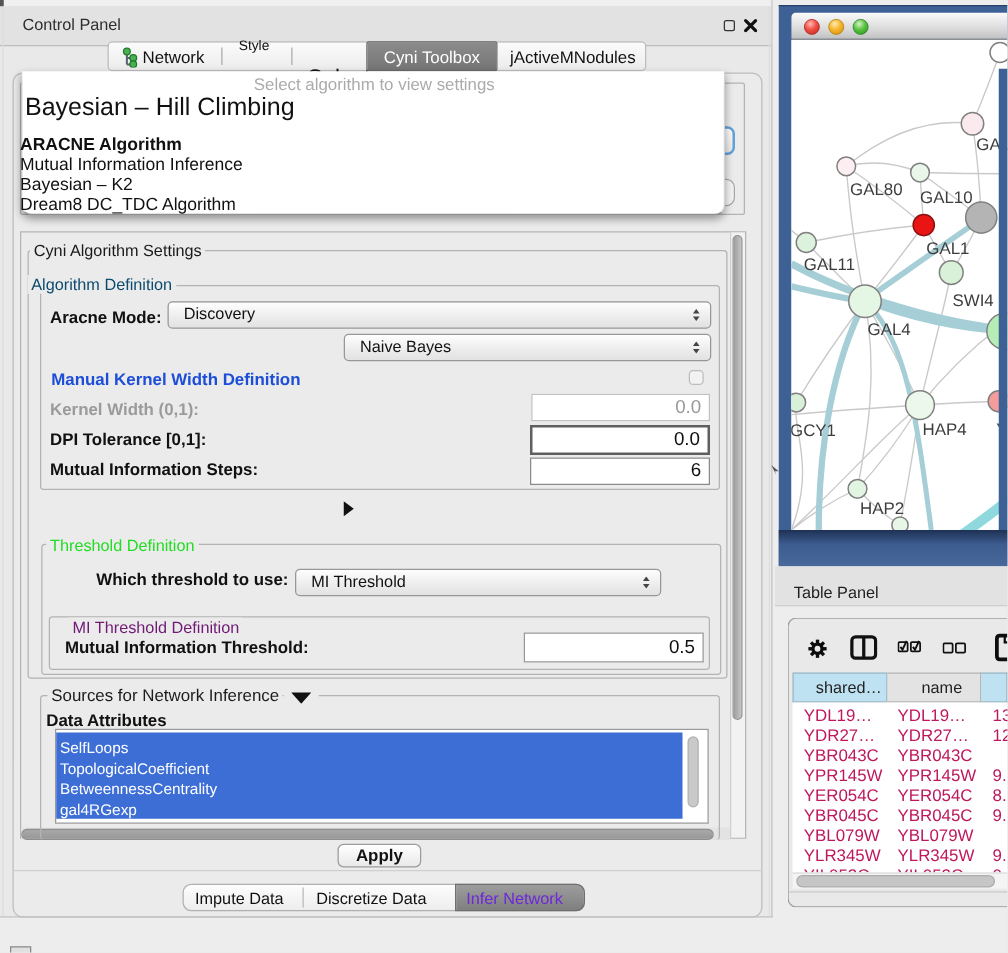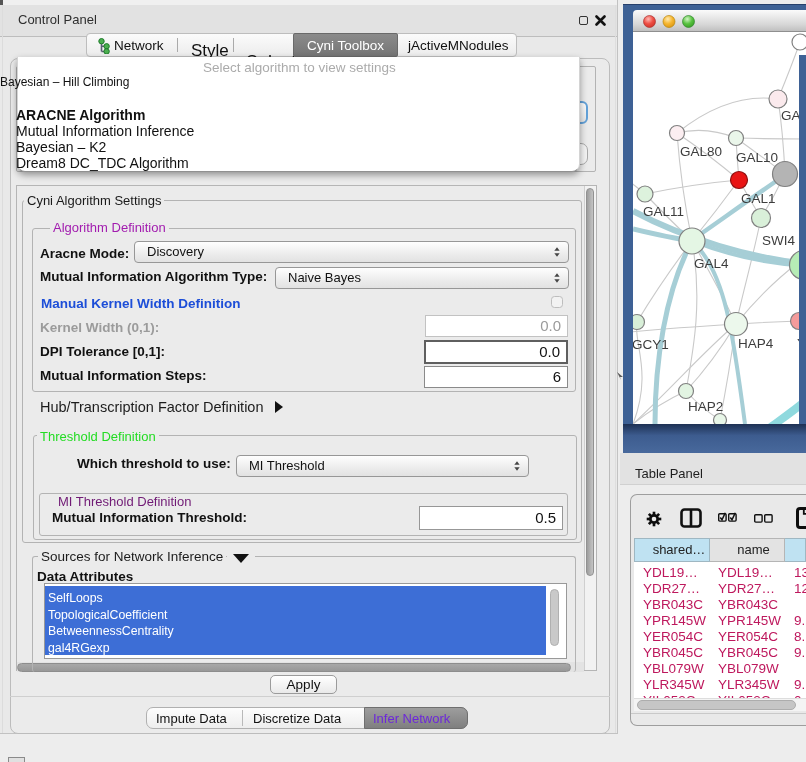--- a/index.html
+++ b/index.html
@@ -36,21 +36,21 @@
 <div class="abs" style="left:86px;top:33px;width:431px;height:24px;background:linear-gradient(#fbfbfb,#ececec);border:1px solid #bdbdbd;box-sizing:border-box;border-radius:4px;"></div>
 <div class="abs" style="left:293px;top:33px;width:105px;height:24px;background:linear-gradient(#8b8b8b,#757575);border:1px solid #6a6a6a;box-sizing:border-box;border-radius:2px;"></div>
 <svg class="abs" style="left:97px;top:36px;" width="14" height="18" viewBox="0 0 14 18">
       <path d="M4.5 6 V15.5 M4.5 10.3 H9.6 M4.5 15.5 H9.6" stroke="#5a5f73" stroke-width="1.6" fill="none"></path>
       <circle cx="4.5" cy="5.2" r="2.7" fill="#4caf50" stroke="#1d7a2a" stroke-width="1"></circle>
       <circle cx="9.6" cy="10.3" r="2.7" fill="#4caf50" stroke="#1d7a2a" stroke-width="1"></circle>
       <circle cx="9.6" cy="15.4" r="2.7" fill="#4caf50" stroke="#1d7a2a" stroke-width="1"></circle>
     </svg>
 <div class="lbl" style="left:114px;top:38px;font-size:13.5px;">Network</div>
 <div class="abs" style="left:177px;top:38px;width:1px;height:14px;background:#aaa;"></div>
-<div class="lbl" style="left:191px;top:41px;font-size:17px;text-align:center;">Style</div>
+<div class="lbl" style="left:191px;top:31px;font-size:11px;text-align:center;">Style</div>
 <div class="abs" style="left:233px;top:38px;width:1px;height:14px;background:#aaa;"></div>
 <div class="lbl" style="left:246px;top:52px;font-size:18px;">Select</div>
 <div class="lbl" style="left:307px;top:38px;font-size:13.5px;color:#fff;">Cyni Toolbox</div>
 <div class="lbl" style="left:408px;top:38px;font-size:13.5px;">jActiveMNodules</div>
 
 <div class="abs" style="left:10px;top:58px;width:600px;height:676px;background:#ebebeb;border:1px solid #bcbcbc;border-radius:8px;box-sizing:border-box;"></div>
 
 <div class="abs" style="left:16px;top:66px;width:580px;height:106px;border:1px solid #b3b3b3;border-radius:2px;box-sizing:border-box;"></div>
 <div class="abs" style="left:540px;top:101px;width:48px;height:23px;border:2.5px solid #63a1d8;border-radius:6px;background:linear-gradient(#fdfdfd,#e8e8e8);box-sizing:border-box;"></div>
 <div class="abs" style="left:500px;top:143px;width:88px;height:22px;border:1px solid #a8a8a8;border-radius:7px;background:#f3f3f3;box-sizing:border-box;"></div>
@@ -60,53 +60,51 @@
 <div class="abs" style="left:584px;top:186px;width:12px;height:484px;background:#f2f2f2;border-left:1px solid #cfcfcf;box-sizing:border-box;"></div>
 <div class="abs" style="left:586px;top:188px;width:8px;height:388px;background:linear-gradient(90deg,#9d9d9d,#c4c4c4);border:1px solid #919191;border-radius:4.5px;box-sizing:border-box;"></div>
 
 <div class="abs" style="left:17px;top:662px;width:567px;height:10px;background:#e3e3e3;"></div>
 <div class="abs" style="left:17px;top:663px;width:554px;height:9px;background:linear-gradient(#a8a8a8,#989898);border:1px solid #8d8d8d;border-radius:4.5px;box-sizing:border-box;"></div>
 
 <div class="groupbox" style="left:22px;top:200px;width:558px;height:341px;"></div>
 <div class="gtitle" style="left:24px;top:193px;color:#1a1a1a;">Cyni Algorithm Settings</div>
 
 <div class="groupbox" style="left:32px;top:228px;width:542px;height:162px;"></div>
-<div class="gtitle" style="left:50px;top:220px;color:#a21caf;">Algorithm Definition</div>
+<div class="gtitle" style="left:22px;top:220px;color:#0c4a6e;">Algorithm Definition</div>
 
 <div class="lbl b" style="left:40px;top:246px;">Aracne Mode:</div>
 <div class="combo" style="left:134px;top:241px;width:433px;height:20px;">
       <span class="ct">Discovery</span>
       <svg class="spin" viewBox="0 0 7 11">
         <path d="M3.5 0 L6.6 4 H0.4 Z" fill="#444"></path>
         <path d="M3.5 11 L6.6 7 H0.4 Z" fill="#444"></path>
       </svg>
     </div>
 
-<div class="lbl b" style="left:40px;top:269px;">Mutual Information Algorithm Type:</div>
 <div class="combo" style="left:275px;top:267px;width:292px;height:20px;">
       <span class="ct">Naive Bayes</span>
       <svg class="spin" viewBox="0 0 7 11">
         <path d="M3.5 0 L6.6 4 H0.4 Z" fill="#444"></path>
         <path d="M3.5 11 L6.6 7 H0.4 Z" fill="#444"></path>
       </svg>
     </div>
 
 <div class="lbl b" style="left:41px;top:296px;color:#1d4ed8;">Manual Kernel Width Definition</div>
 <div class="abs" style="left:551px;top:296px;width:12px;height:12px;background:#f2f2f2;border:1px solid #bdbdbd;border-radius:3.5px;box-sizing:border-box;"></div>
 
 <div class="lbl b" style="left:40px;top:320px;color:#9b9b9b;">Kernel Width (0,1):</div>
 <div class="tf" style="left:425px;top:315px;width:143px;height:22px;border:1px solid #c2c2c2;color:#9b9b9b;line-height:20px;">0.0</div>
 
 <div class="lbl b" style="left:40px;top:344px;">DPI Tolerance [0,1]:</div>
 <div class="tf" style="left:424px;top:340px;width:144px;height:24px;border:2px solid #5f5f5f;line-height:20px;">0.0</div>
 
 <div class="lbl b" style="left:40px;top:368px;">Mutual Information Steps:</div>
 <div class="tf" style="left:424px;top:366px;width:144px;height:22px;border:1px solid #8a8a8a;line-height:20px;">6</div>
 
-<div class="lbl" style="left:40px;top:399px;font-size:14.5px;color:#1c1c1c;">Hub/Transcription Factor Definition</div>
 <svg class="abs" style="left:274px;top:401px;" width="10" height="12" viewBox="0 0 10 12">
       <path d="M1 0 L9 6 L1 12 Z" fill="#111"></path>
     </svg>
 
 <div class="groupbox" style="left:33px;top:435px;width:542px;height:103px;"></div>
 <div class="gtitle" style="left:37px;top:429px;color:#23dc23;">Threshold Definition</div>
 
 <div class="lbl b" style="left:77px;top:456px;">Which threshold to use:</div>
 <div class="combo" style="left:236px;top:455px;width:291px;height:20px;">
       <span class="ct">MI Threshold</span>
@@ -130,34 +128,34 @@
 <div class="lbl b" style="left:37px;top:569px;">Data Attributes</div>
 
 <div class="abs" style="left:44px;top:583px;width:523px;height:76px;background:#fff;border:1px solid #999;box-sizing:border-box;"></div>
 <div class="abs" style="left:45px;top:586px;width:501px;height:69px;background:#3d6ed6;"></div>
 <div class="lbl" style="left:48px;top:591px;color:#fff;font-size:12.3px;">SelfLoops</div>
 <div class="lbl" style="left:48px;top:608px;color:#fff;font-size:12.3px;">TopologicalCoefficient</div>
 <div class="lbl" style="left:48px;top:624px;color:#fff;font-size:12.3px;">BetweennessCentrality</div>
 <div class="lbl" style="left:48px;top:641px;color:#fff;font-size:12.3px;">gal4RGexp</div>
 <div class="abs" style="left:550px;top:589px;width:9px;height:57px;background:#c9c9c9;border:1px solid #b0b0b0;border-radius:4.5px;box-sizing:border-box;"></div>
 
-<div class="abs" style="left:270px;top:675px;width:67px;height:19px;background:linear-gradient(#ffffff,#e9e9e9);border:1px solid #9b9b9b;border-radius:5px;box-sizing:border-box;text-align:center;font-size:13.5px;color:#111;line-height:17px;">Apply</div>
+<div class="abs" style="left:270px;top:675px;width:67px;height:19px;background:linear-gradient(#ffffff,#e9e9e9);border:1px solid #9b9b9b;border-radius:5px;box-sizing:border-box;text-align:center;font-size:13.5px;color:#111;line-height:17px;font-weight:bold;">Apply</div>
 
 <div class="abs" style="left:10px;top:696px;width:600px;height:1px;background:#cfcfcf;"></div>
 
 <div class="abs" style="left:146px;top:707px;width:322px;height:22px;background:linear-gradient(#fdfdfd,#ededed);border:1px solid #b0b0b0;border-radius:7px;box-sizing:border-box;"></div>
 <div class="abs" style="left:364px;top:707px;width:104px;height:22px;background:linear-gradient(#9d9d9d,#7f7f7f);border:1px solid #6f6f6f;border-radius:0 7px 7px 0;box-sizing:border-box;"></div>
 <div class="lbl" style="left:156px;top:711px;">Impute Data</div>
 <div class="abs" style="left:242px;top:710px;width:1px;height:16px;background:#b9b9b9;"></div>
 <div class="lbl" style="left:253px;top:711px;">Discretize Data</div>
 <div class="lbl" style="left:373px;top:711px;color:#6d28d9;">Infer Network</div>
 
 <div class="abs" style="left:17px;top:57px;width:563px;height:115px;background:#fff;border-radius:0 0 8px 8px;box-shadow:0 3px 7px rgba(0,0,0,0.38);border:1px solid #d4d4d4;border-bottom:1px solid #909090;border-top:none;box-sizing:border-box;"></div>
 <div class="lbl" style="left:203px;top:60px;color:#ababab;font-size:13.5px;">Select algorithm to view settings</div>
-<div class="lbl" style="left:0;top:75px;font-size:12px;">Bayesian – Hill Climbing</div>
+<div class="lbl" style="left:20px;top:75px;font-size:20px;">Bayesian – Hill Climbing</div>
 <div class="lbl b" style="left:16px;top:107px;font-size:14px;">ARACNE Algorithm</div>
 <div class="lbl" style="left:16px;top:123px;font-size:14px;">Mutual Information Inference</div>
 <div class="lbl" style="left:16px;top:139px;font-size:14px;">Bayesian – K2</div>
 <div class="lbl" style="left:16px;top:155px;font-size:14px;">Dream8 DC_TDC Algorithm</div>
 
 <svg class="abs" style="left:617px;top:372px;" width="6" height="8" viewBox="0 0 6 8">
       <path d="M0 0 L6 5 L3 5 L4 8 Z" fill="#5a5a5a"></path>
     </svg>
 
 <div class="abs" style="left:8px;top:757px;width:17px;height:10px;background:#e0e0e0;border:1px solid #8a8a8a;box-sizing:border-box;"></div>

